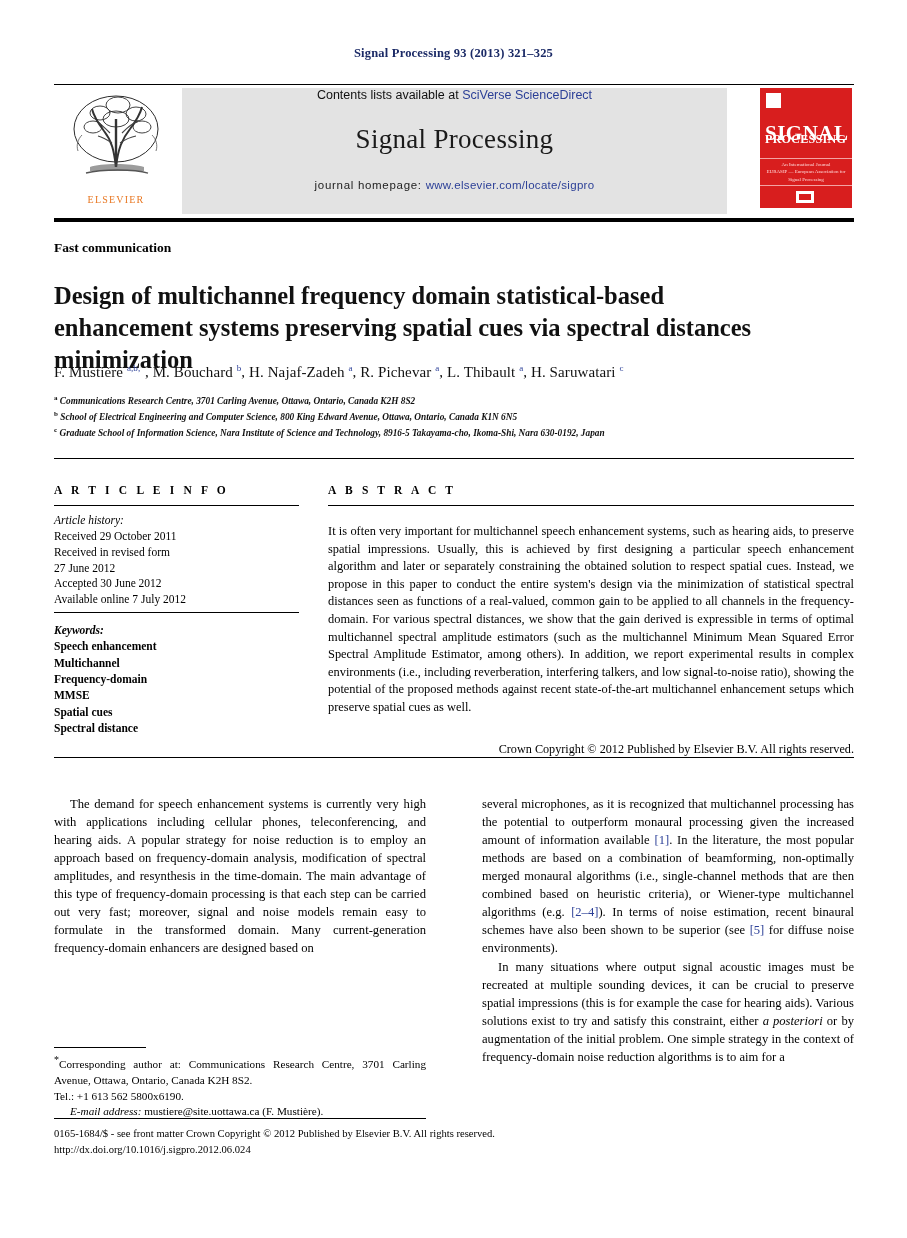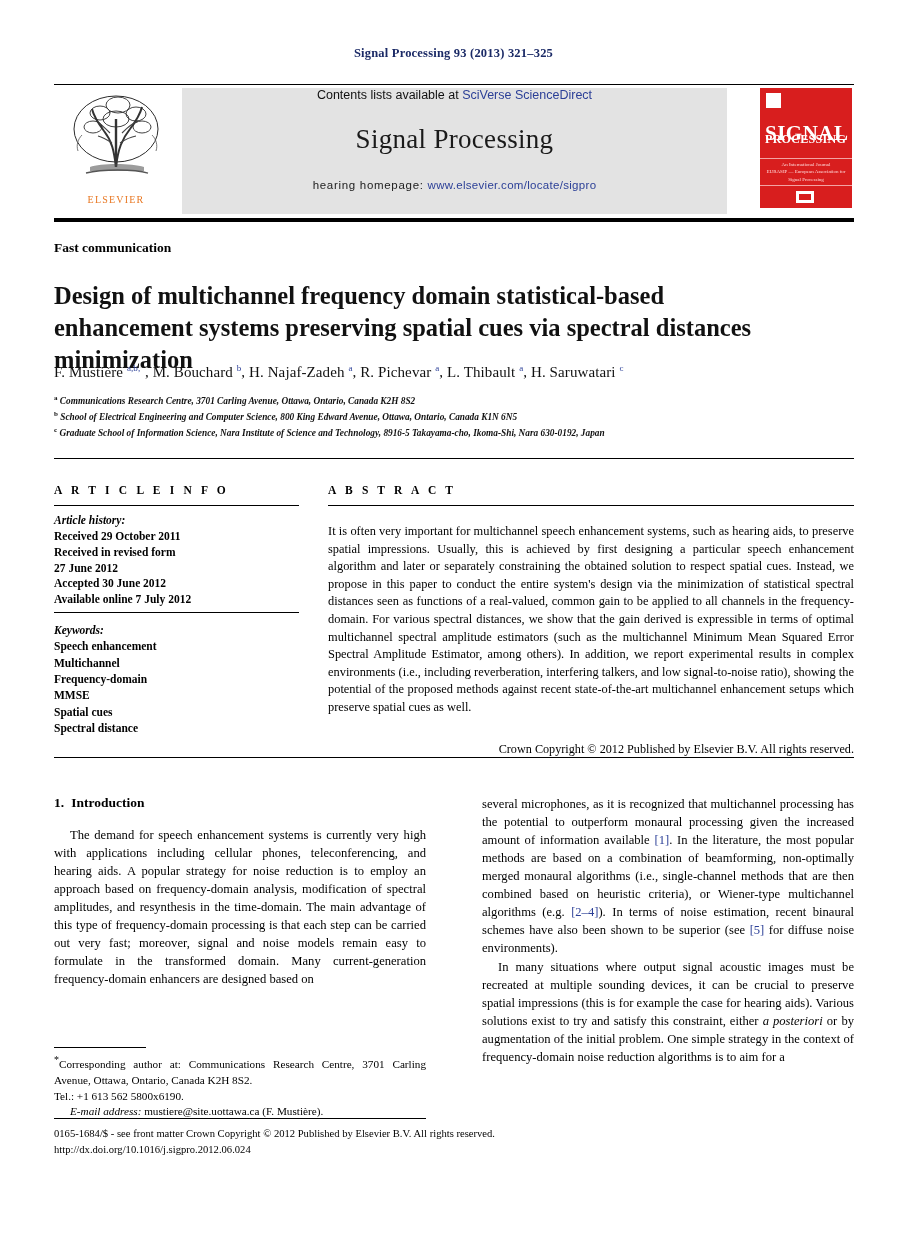--- a/index.html
+++ b/index.html
@@ -263,21 +263,21 @@
   .thin-rule {
     margin-top: 9px;
     border-top: 0.8px solid #000;
     width: 100%;
   }
   .hist {
     margin-top: 7px;
     font-family: "Liberation Serif", serif;
     font-size: 11.5px;
     line-height: 1.38;
-    font-weight: bold;
+    font-weight: normal;
     color: #000;
   }
   .hist .lbl {
     font-style: italic;
   }
   .hist-rule {
     margin-top: 4px;
     border-top: 0.8px solid #000;
     width: 100%;
   }
@@ -416,21 +416,21 @@
       </svg>
       <div class="logo-word">ELSEVIER</div>
     </div>
 
     <div class="mast-center">
       <div class="mast-contents">
         <span>Contents lists available at </span><span class="link">SciVerse ScienceDirect</span>
       </div>
       <div class="mast-journal">Signal Processing</div>
       <div class="mast-homepage">
-        <span>hearing homepage: </span><span class="link">www.elsevier.com/locate/sigpro</span>
+        <span>journal homepage: </span><span class="link">www.elsevier.com/locate/sigpro</span>
       </div>
     </div>
 
     <div class="cover">
       <div class="cover-el"></div>
       <div class="cover-t1">SIGNAL</div>
       <div class="cover-t2">PROCESSING</div>
       <div class="cover-sub">
         <div>An International Journal</div>
         <div>EURASIP — European Association for Signal Processing</div>
@@ -484,23 +484,20 @@
   </div>
 
   <div class="col-abs">
     <div class="sec-head">A B S T R A C T</div>
     <div class="thin-rule"></div>
     <div class="abs-body">It is often very important for multichannel speech enhancement systems, such as hearing aids, to preserve spatial impressions. Usually, this is achieved by first designing a particular speech enhancement algorithm and later or separately constraining the obtained solution to respect spatial cues. Instead, we propose in this paper to conduct the entire system's design via the minimization of statistical spectral distances seen as functions of a real-valued, common gain to be applied to all channels in the frequency-domain. For various spectral distances, we show that the gain derived is expressible in terms of optimal multichannel spectral amplitude estimators (such as the multichannel Minimum Mean Squared Error Spectral Amplitude Estimator, among others). In addition, we report experimental results in complex environments (i.e., including reverberation, interfering talkers, and low signal-to-noise ratio), showing the potential of the proposed methods against recent state-of-the-art multichannel enhancement setups which preserve spatial cues as well.</div>
     <div class="abs-copy">Crown Copyright © 2012 Published by Elsevier B.V. All rights reserved.</div>
   </div>
 
   <div class="body-col-left">
-    <div class="h2">
-      <span class="num">1.</span><span>Introduction</span>
-    </div>
     <p class="para">The demand for speech enhancement systems is currently very high with applications including cellular phones, teleconferencing, and hearing aids. A popular strategy for noise reduction is to employ an approach based on frequency-domain analysis, modification of spectral amplitudes, and resynthesis in the time-domain. The main advantage of this type of frequency-domain processing is that each step can be carried out very fast; moreover, signal and noise models remain easy to formulate in the transformed domain. Many current-generation frequency-domain enhancers are designed based on</p>
   </div>
 
   <div class="body-col-right">
     <p class="para cont">
       <span>several microphones, as it is recognized that multichannel processing has the potential to outperform monaural processing given the increased amount of information available </span><span class="cite">[1]</span><span>. In the literature, the most popular methods are based on a combination of beamforming, non-optimally merged monaural algorithms (i.e., single-channel methods that are then combined based on heuristic criteria), or Wiener-type multichannel algorithms (e.g. </span><span class="cite">[2–4]</span><span>). In terms of noise estimation, recent binaural schemes have also been shown to be superior (see </span><span class="cite">[5]</span><span> for diffuse noise environments).</span>
     </p>
     <p class="para">
       <span>In many situations where output signal acoustic images must be recreated at multiple sounding devices, it can be crucial to preserve spatial impressions (this is for example the case for hearing aids). Various solutions exist to try and satisfy this constraint, either </span><span class="ital">a posteriori</span><span> or by augmentation of the initial problem. One simple strategy in the context of frequency-domain noise reduction algorithms is to aim for a</span>
     </p>

